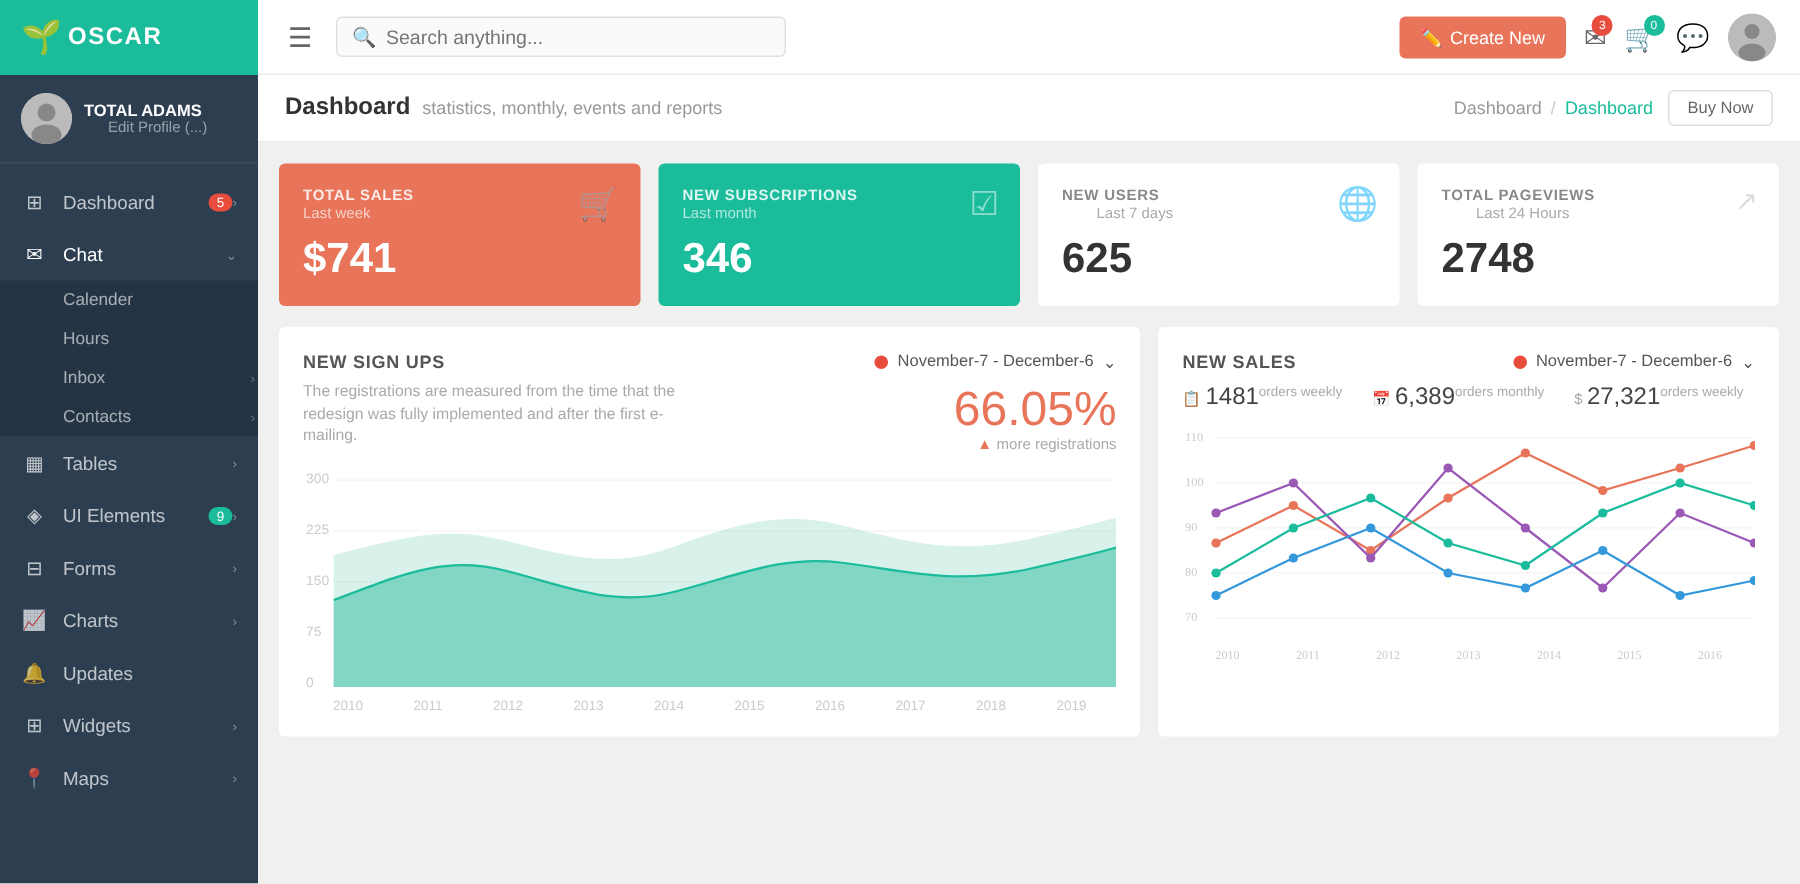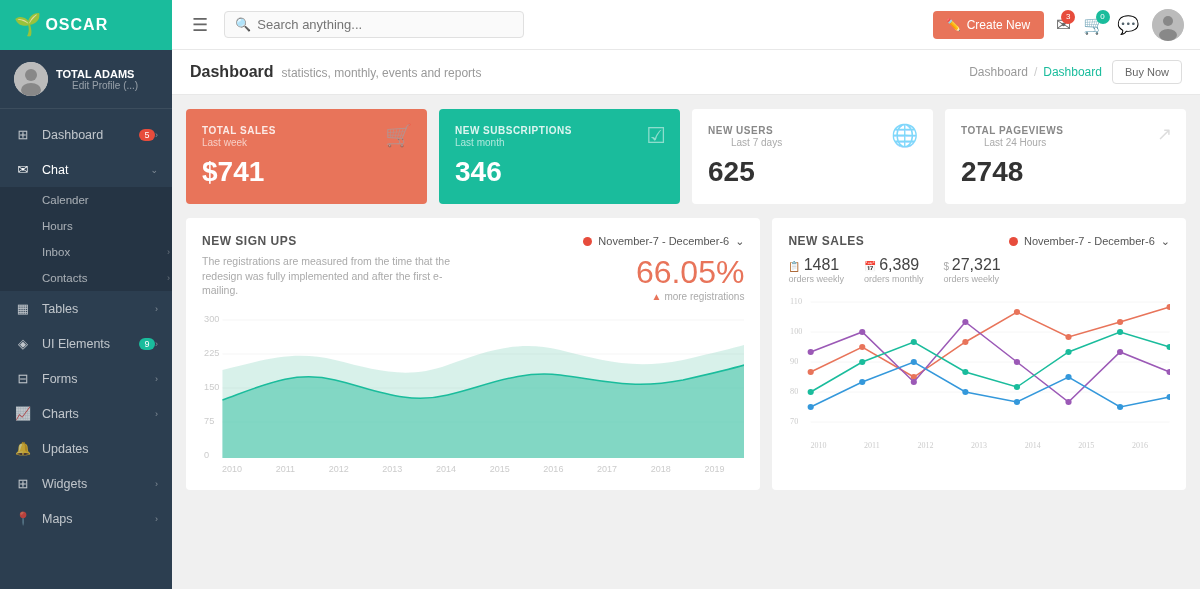--- a/index.html
+++ b/index.html
@@ -86,21 +86,21 @@
     .date-dot { width: 9px; height: 9px; border-radius: 50%; background: #e74c3c; }
     .chart-desc { font-size: 10.5px; color: #aaa; max-width: 260px; line-height: 1.4; margin-bottom: 8px; }
     .chart-big-value { font-size: 32px; color: #e8745a; font-weight: 300; text-align: right; }
     .chart-big-sub { text-align: right; font-size: 10px; color: #aaa; display: flex; align-items: center; justify-content: flex-end; gap: 3px; }
 
     
     .area-chart-container { margin-top: 4px; }
 
     
     .sales-stats { display: flex; gap: 20px; margin: 8px 0; }
-    .sales-stat { display: flex; flex-direction: column; }
+    .sales-stat { display: flex; flex-direction: row; }
   </style>
 </head>
 <body>
 
 <div class="sidebar">
   <div class="sidebar-logo">
     <span class="logo-icon">🌱</span>
     <span class="logo-text">OSCAR</span>
   </div>
   <div class="sidebar-user">

